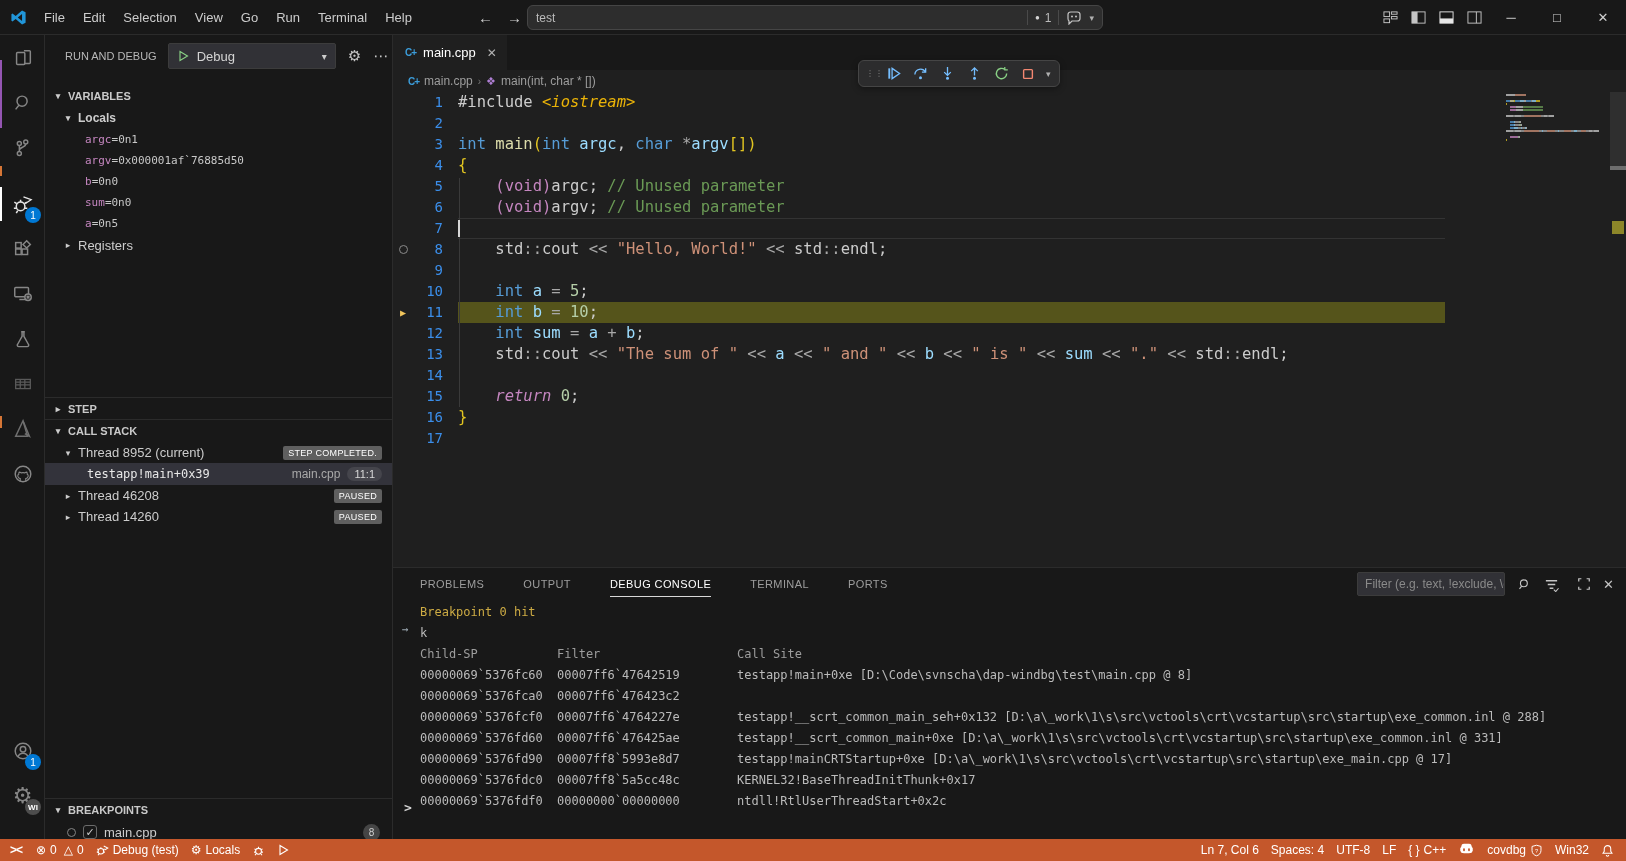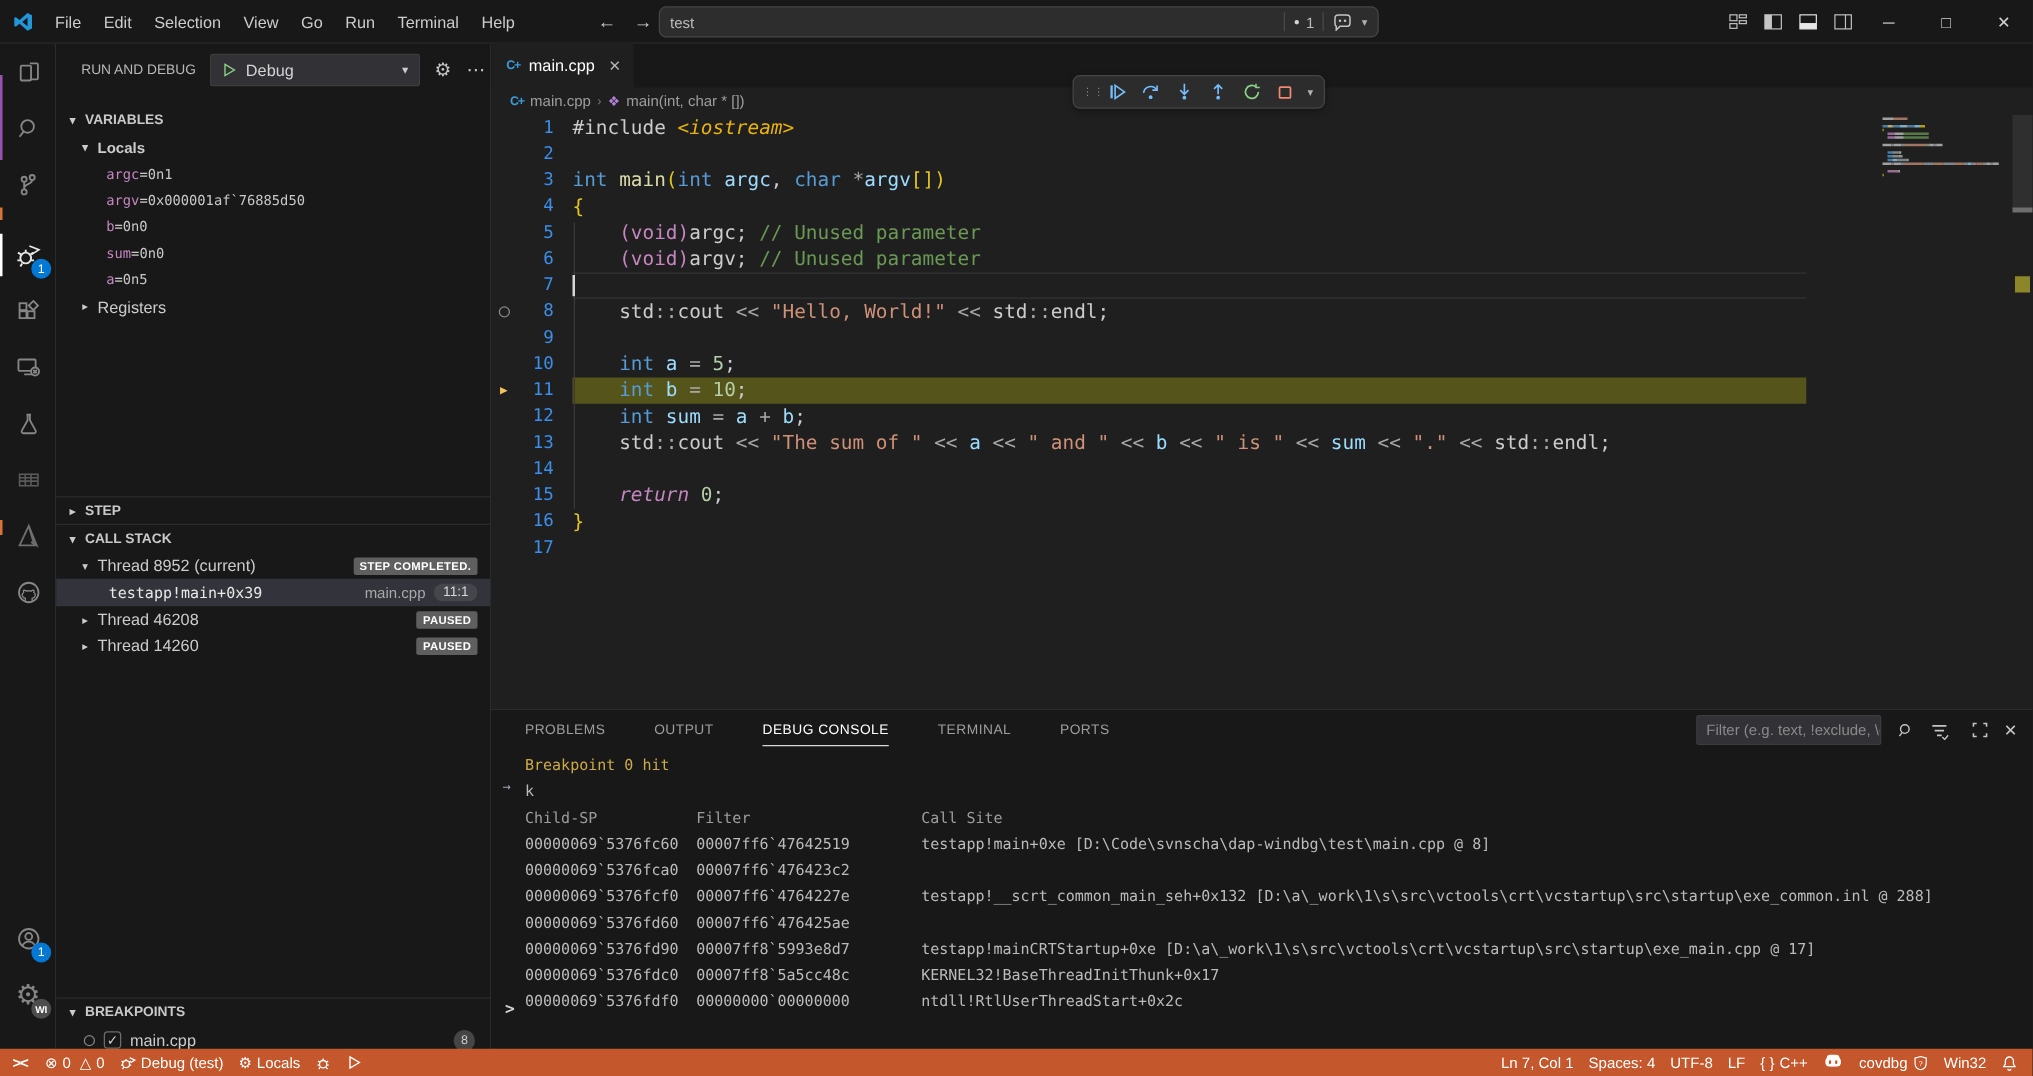--- a/index.html
+++ b/index.html
@@ -46,21 +46,21 @@
   .sec-head .chev { font-size:9px; color:#cccccc; width:12px; text-align:center; }
   .tree-row { display:flex; align-items:center; height:21px; }
   .var-row { padding-left:40px; font-family:"DejaVu Sans Mono", monospace; font-size:11px; }
   .var-name { color:#c586c0; }
   .var-eq, .var-val { color:#c8c8c8; }
   .subhead { padding-left:17px; font-weight:bold; color:#cccccc; display:flex; gap:4px; align-items:center; height:22px; font-size:12px;}
   .subhead .chev { font-size:9px; width:12px; text-align:center;}
   .cs-thread { padding-left:17px; display:flex; align-items:center; gap:4px; font-size:13px; color:#cccccc; }
   .cs-thread .chev { font-size:9px; width:12px; text-align:center; }
   .badge { margin-left:auto; margin-right:10px; background:#5f5f5f; color:#ffffff; font-size:9px; letter-spacing:.3px;
-    padding:2px 5px; border-radius:2px; white-space:nowrap;font-weight:bold; }
+    padding:2px 5px; border-radius:2px; white-space:nowrap; }
   .frame-row { height:22px; display:flex; align-items:center; padding-left:42px; background:#33333b; }
   .frame-name { font-family:"DejaVu Sans Mono", monospace; font-size:12px; color:#e8e8e8; }
   .frame-file { margin-left:auto; color:#a8a8a8; font-size:12px; }
   .frame-pos { margin:0 10px 0 7px; background:#45454c; border-radius:9px; padding:1px 7px; font-size:11px; color:#d8d8d8; }
   .bp-row { display:flex; align-items:center; height:22px; padding-left:22px; gap:7px; color:#cccccc; }
   .bp-circle { width:9px; height:9px; border:1.5px solid #848484; border-radius:50%; }
   .bp-check { width:14px; height:14px; border:1px solid #6b6b6b; border-radius:3px; font-size:11px; color:#cccccc;
     display:flex; align-items:center; justify-content:center; }
   .bp-badge { margin-left:auto; margin-right:12px; width:17px; height:17px; border-radius:50%; background:#454545;
     color:#cfcfcf; font-size:10px; display:flex; align-items:center; justify-content:center; }
@@ -617,20 +617,21 @@
         <span class="c2">00007ff6`476423c2</span>
       </div>
       <div class="frame">
         <span class="c1">00000069`5376fcf0</span>
         <span class="c2">00007ff6`4764227e</span>
         <span class="c3">testapp!__scrt_common_main_seh+0x132 [D:\a\_work\1\s\src\vctools\crt\vcstartup\src\startup\exe_common.inl @ 288]</span>
       </div>
       <div class="frame">
         <span class="c1">00000069`5376fd60</span>
         <span class="c2">00007ff6`476425ae</span>
+        <span class="c3">testapp!__scrt_common_main+0xe [D:\a\_work\1\s\src\vctools\crt\vcstartup\src\startup\exe_common.inl @ 331]</span>
       </div>
       <div class="frame">
         <span class="c1">00000069`5376fd90</span>
         <span class="c2">00007ff8`5993e8d7</span>
         <span class="c3">testapp!mainCRTStartup+0xe [D:\a\_work\1\s\src\vctools\crt\vcstartup\src\startup\exe_main.cpp @ 17]</span>
       </div>
       <div class="frame">
         <span class="c1">00000069`5376fdc0</span>
         <span class="c2">00007ff8`5a5cc48c</span>
         <span class="c3">KERNEL32!BaseThreadInitThunk+0x17</span>
@@ -672,21 +673,21 @@
           <path d="M8 5.4V3.5 M4.8 7 3 6 M4.4 10H2.5 M5 12l-1.3 1.8 M11.2 7 13 6 M11.6 10h1.9 M11 12l1.3 1.8"></path>
         </svg>
     </span>
     <span class="st-item">
       <svg width="12" height="12" viewBox="0 0 16 16">
           <path d="M4 2l10 6-10 6z" fill="none" stroke="#fff" stroke-width="1.5"></path>
         </svg>
     </span>
   </div>
   <div class="st-right">
-    <span class="st-item">Ln 7, Col 1</span>
+    <span class="st-item">Ln 7, Col 6</span>
     <span class="st-item">Spaces: 4</span>
     <span class="st-item">UTF-8</span>
     <span class="st-item">LF</span>
     <span class="st-item">
       <span>{ }</span>
       <span>C++</span>
     </span>
     <span class="st-item">
       <svg width="17" height="14" viewBox="0 0 16 14">
           <path fill="#fff" d="M3 2.8C3 1.5 4 .8 5.4.8h5.2C12 .8 13 1.5 13 2.8v5.4c0 1.3-1 2-2.4 2H5.4C4 10.2 3 9.5 3 8.2V2.8z M2 5h12v3H2z" fill-rule="evenodd"></path>

